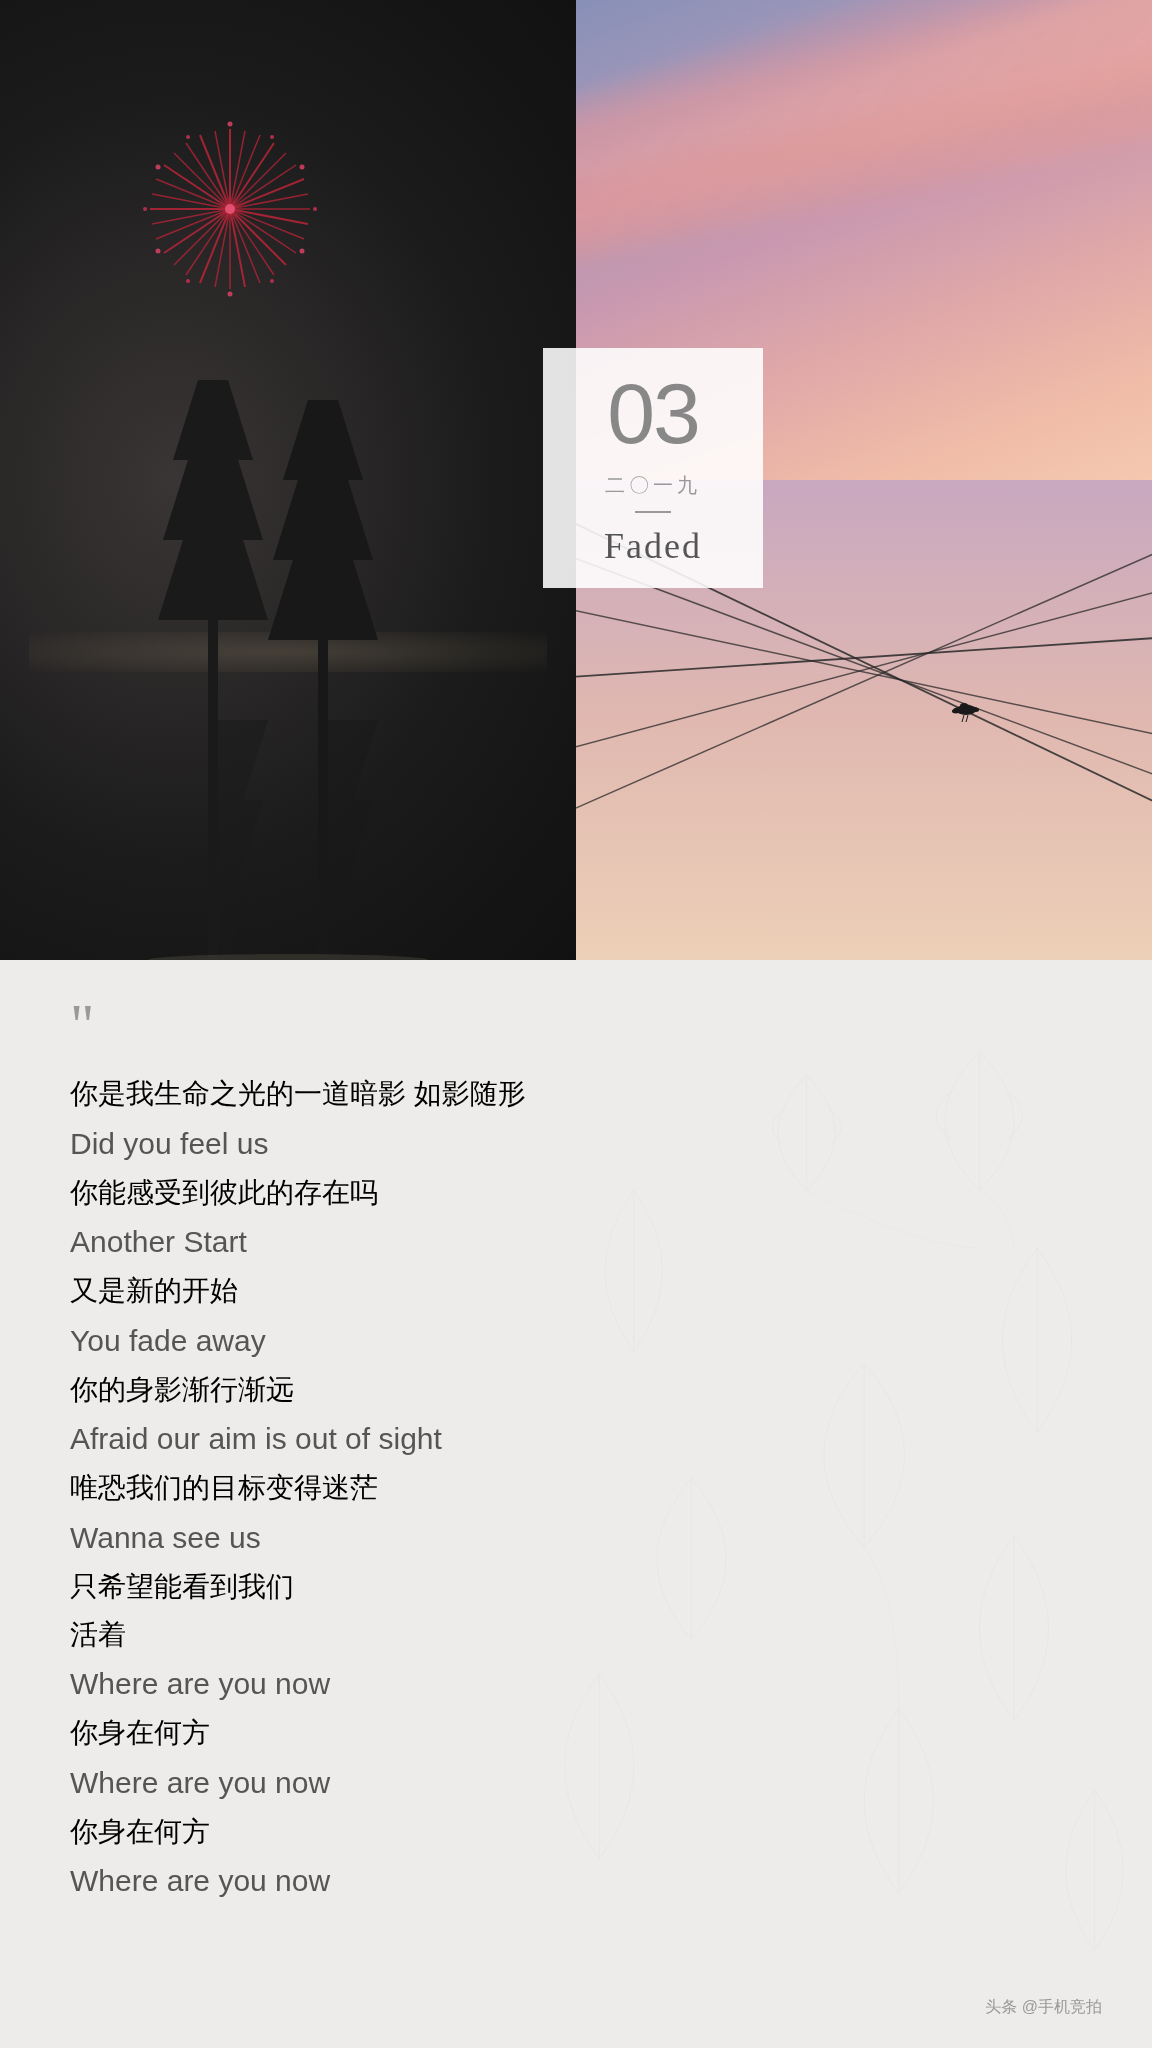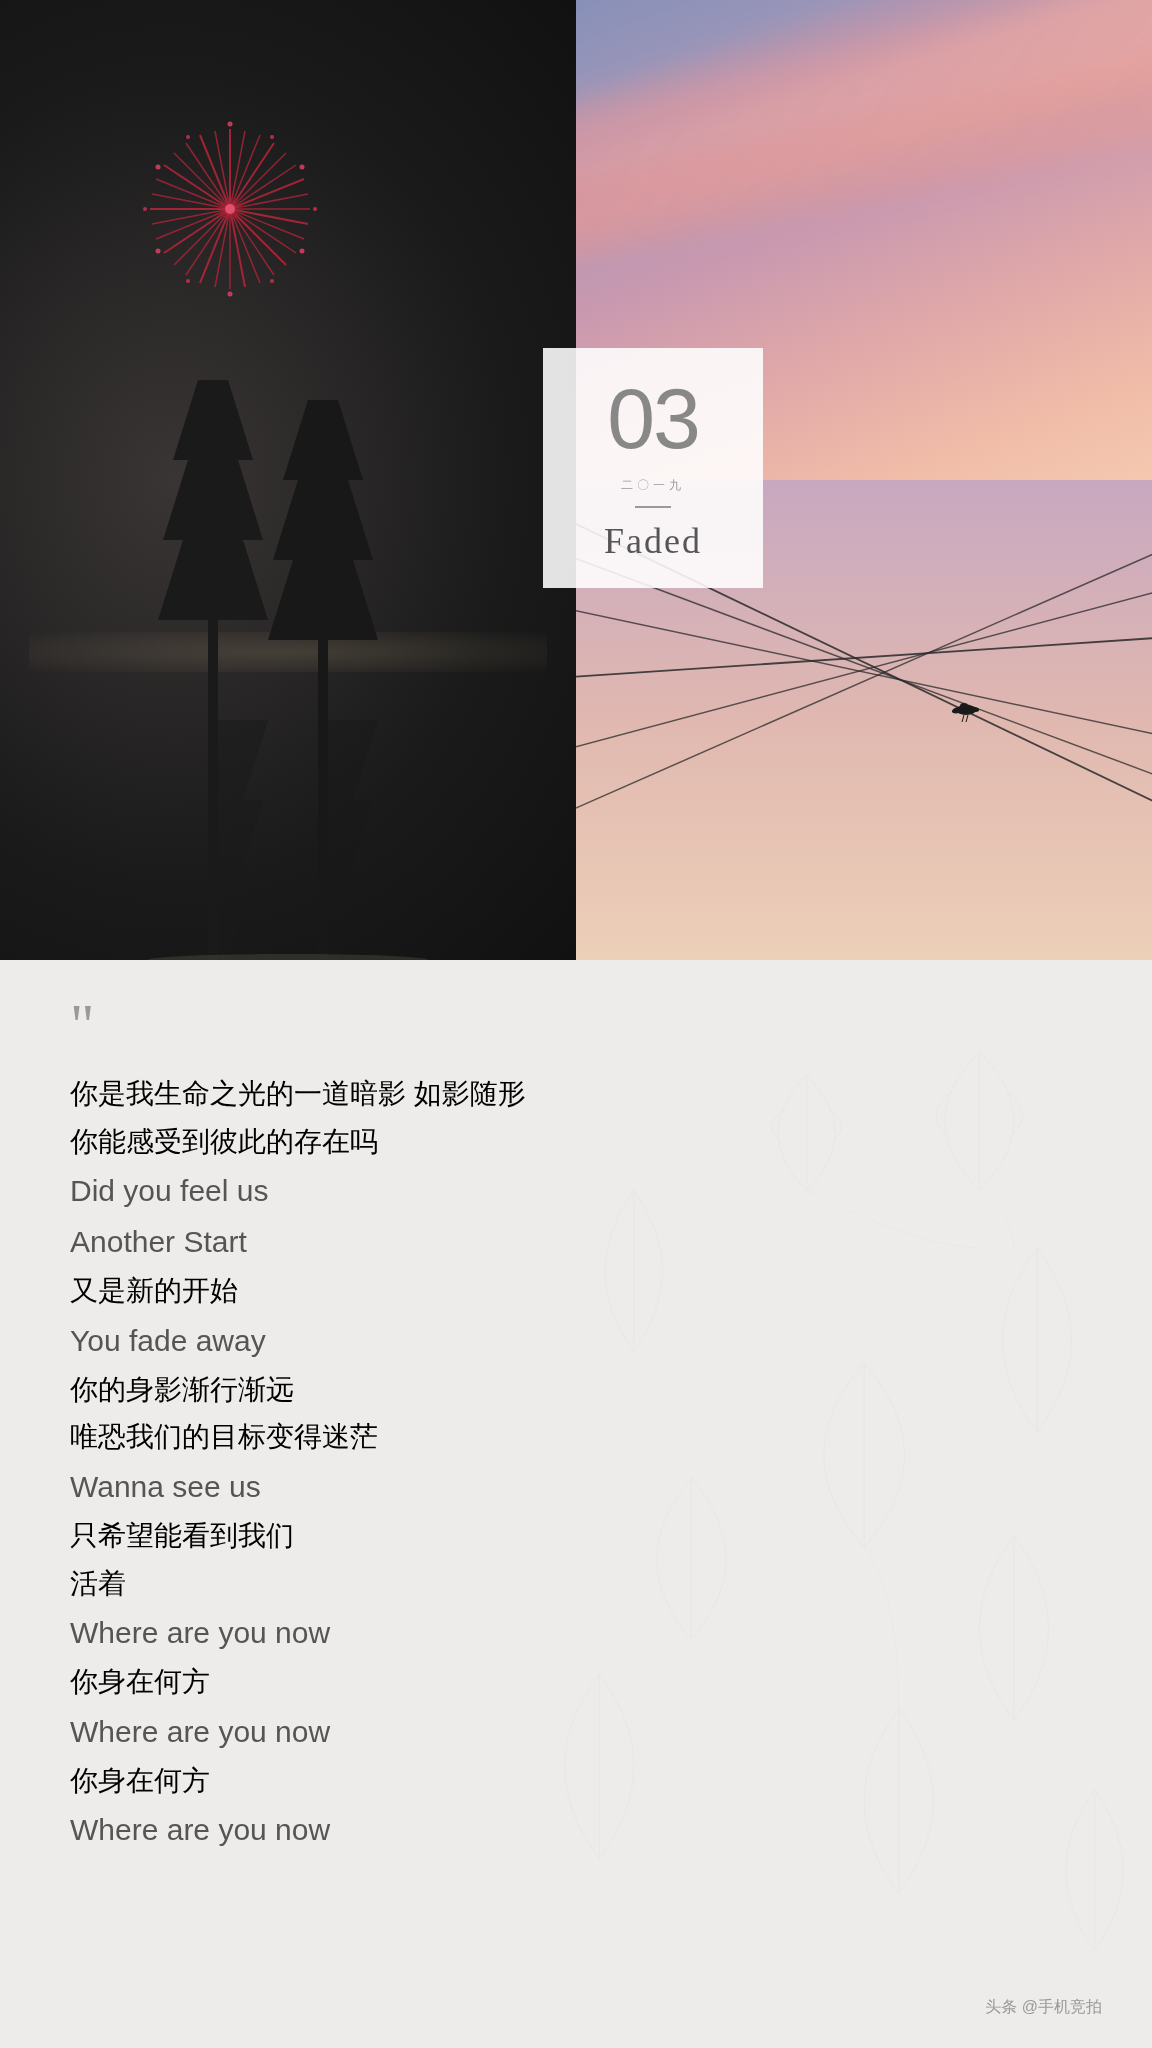--- a/index.html
+++ b/index.html
@@ -83,21 +83,21 @@
 
     .card-number {
       font-size: 86px;
       font-weight: 200;
       color: #888;
       line-height: 1;
       letter-spacing: -2px;
     }
 
     .card-year {
-      font-size: 12px;
+      font-size: 20px;
       color: #999;
       letter-spacing: 4px;
       margin-top: 16px;
     }
 
     .card-divider {
       width: 36px;
       height: 2px;
       background: #999;
       margin: 12px 0;
@@ -326,26 +326,27 @@
       <path d="M300,200 Q400,250 450,250" stroke-width="0.5"></path>
       <path d="M450,200 Q480,220 480,250" stroke-width="0.5"></path>
       <path d="M350,510 Q380,550 380,650" stroke-width="0.5"></path>
     </g>
   </svg>
 
   <div class="quote-mark">"</div>
 
   <div id="lyrics-container">
       <p class="lyric-line chinese">你是我生命之光的一道暗影 如影随形</p>
+      <p class="lyric-line english">Did you feel us</p>
       <p class="lyric-line chinese">你能感受到彼此的存在吗</p>
-      <p class="lyric-line english">Did you feel us</p>
       <p class="lyric-line english">Another Start</p>
       <p class="lyric-line chinese">又是新的开始</p>
       <p class="lyric-line english">You fade away</p>
       <p class="lyric-line chinese">你的身影渐行渐远</p>
+      <p class="lyric-line english">Afraid our aim is out of sight</p>
       <p class="lyric-line chinese">唯恐我们的目标变得迷茫</p>
       <p class="lyric-line english">Wanna see us</p>
       <p class="lyric-line chinese">只希望能看到我们</p>
       <p class="lyric-line chinese">活着</p>
       <p class="lyric-line english">Where are you now</p>
       <p class="lyric-line chinese">你身在何方</p>
       <p class="lyric-line english">Where are you now</p>
       <p class="lyric-line chinese">你身在何方</p>
       <p class="lyric-line english">Where are you now</p>
     </div>

